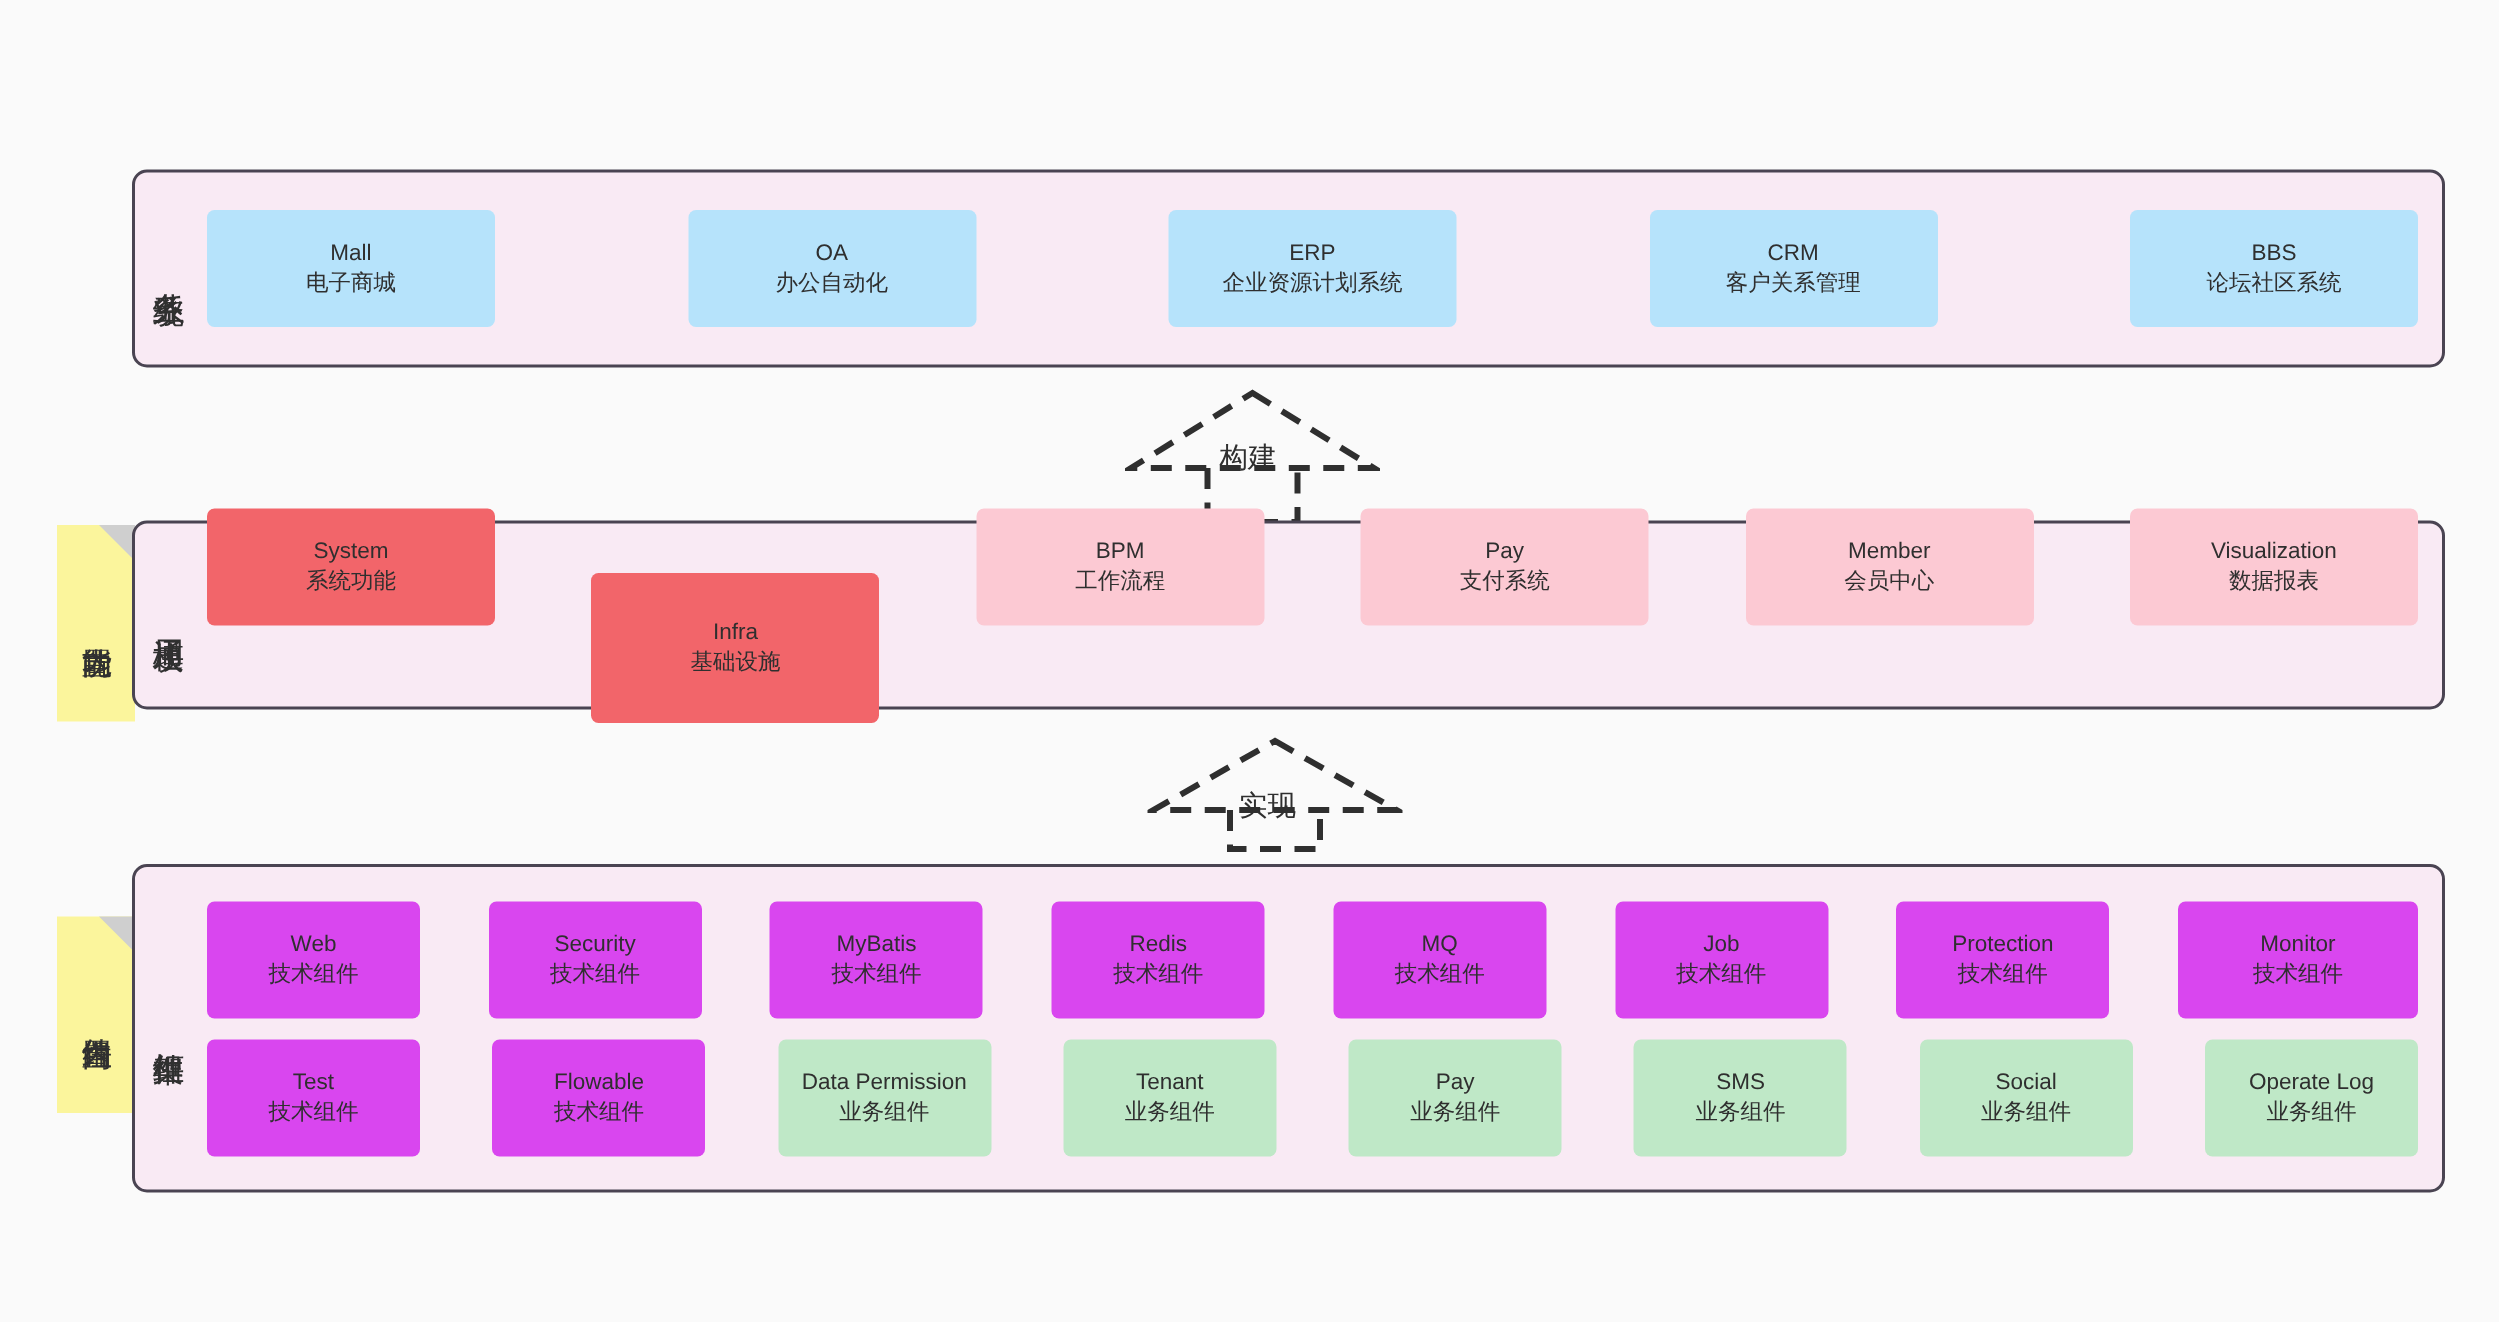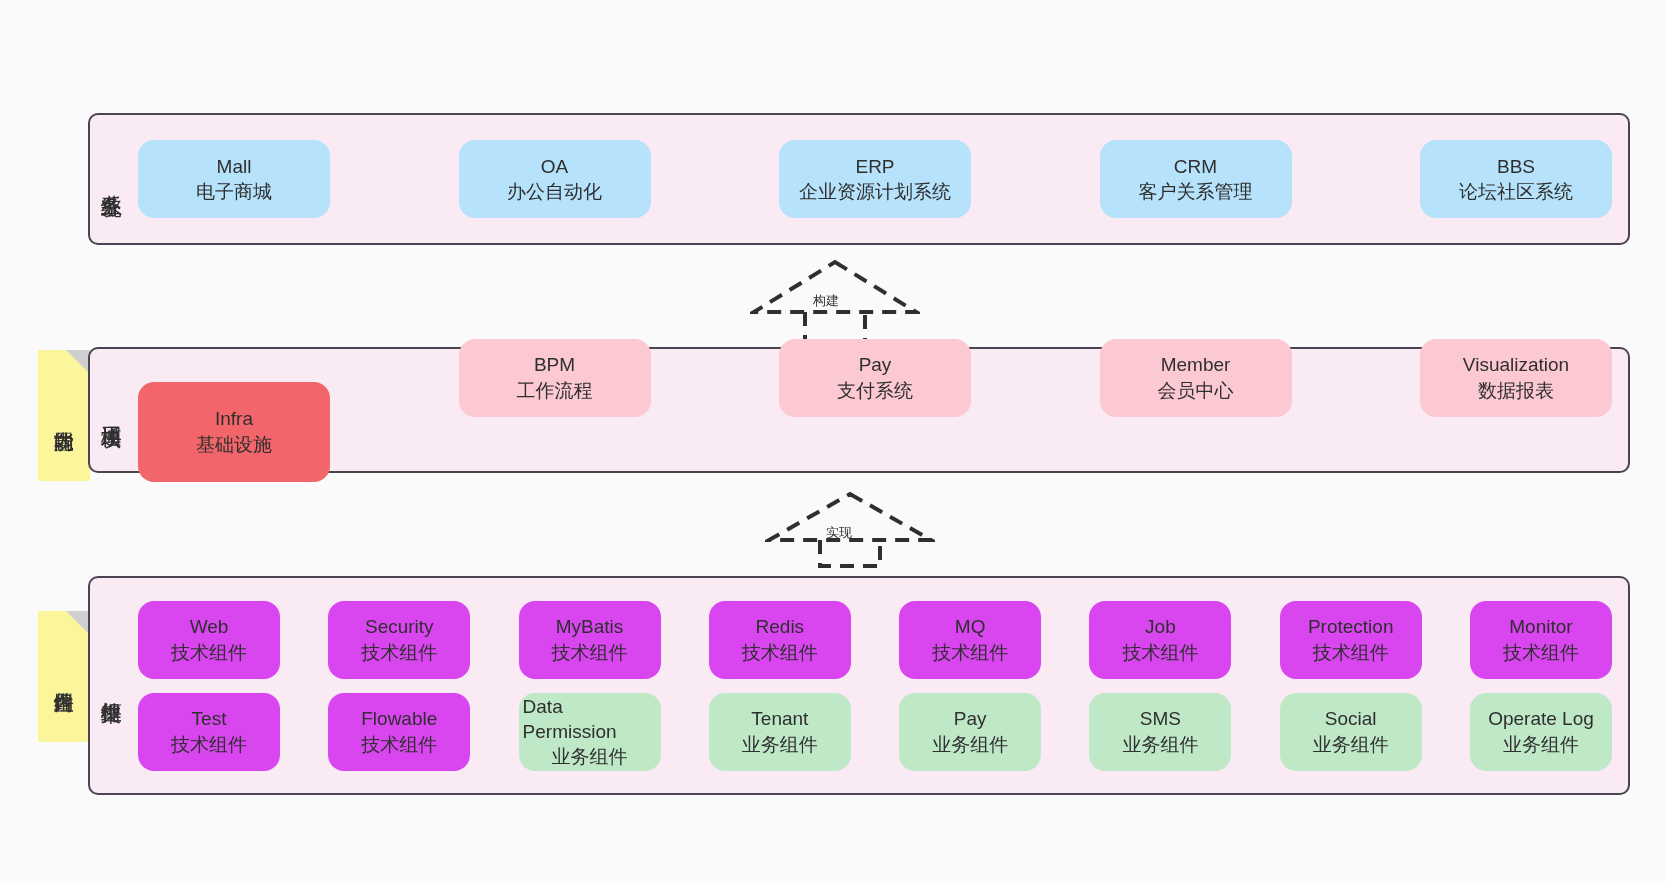--- a/index.html
+++ b/index.html
@@ -63,28 +63,28 @@
   }
 
   .row {
     display: flex;
     gap: 0;
     justify-content: space-between;
   }
 
   
   .node {
-    border-radius: 16px;
+    border-radius: 5px;
     display: flex;
     flex-direction: column;
     align-items: center;
     justify-content: center;
-    text-align: left;
-    box-sizing: border-box;
-    font-size: 19px;
+    text-align: right;
+    box-sizing: border-box;
+    font-size: 15px;
     line-height: 1.32;
     color: #2f2f2f;
     padding: 2px 4px;
   }
   .node .n-en { display: block; }
   .node .n-cn { display: block; }
 
   .node.blue        { background: #b6e3fb; }
   .node.red         { background: #f2656a; }
   .node.pink        { background: #fcc9d3; }
@@ -116,21 +116,21 @@
     border-left: 24px solid transparent;
     border-top: 24px solid #cfcfcf;
   }
 
   
   .arrow {
     position: absolute;
   }
   .arrow-label {
     position: absolute;
-    font-size: 13px;
+    font-size: 19px;
     color: #2f2f2f;
     background: transparent;
     white-space: nowrap;
   }
 </style>
 </head>
 <body>
 
 <div id="canvas">
 
@@ -172,20 +172,24 @@
 
   <div class="sticky" style="left:38px; top:350px; width:52px; height:131px;">
     <span class="fold"></span>
     <span>内置功能</span>
   </div>
 
   <div class="layer" id="layer-common" style="left:88px; top:347px; width:1542px; height:126px;">
     <div class="layer-title">通用模块</div>
     <div class="layer-body">
       <div class="row">
+        <div class="node red" style="width:192px;height:78px;">
+          <span class="n-en">System</span>
+          <span class="n-cn">系统功能</span>
+        </div>
         <div class="node red" style="width:192px;height:100px;margin-top:43px;">
           <span class="n-en">Infra</span>
           <span class="n-cn">基础设施</span>
         </div>
         <div class="node pink" style="width:192px;height:78px;">
           <span class="n-en">BPM</span>
           <span class="n-cn">工作流程</span>
         </div>
         <div class="node pink" style="width:192px;height:78px;">
           <span class="n-en">Pay</span>
@@ -242,21 +246,21 @@
           <span class="n-cn">技术组件</span>
         </div>
         <div class="node green" style="width:142px;height:78px;">
           <span class="n-en">Job</span>
           <span class="n-cn">技术组件</span>
         </div>
         <div class="node green" style="width:142px;height:78px;">
           <span class="n-en">Protection</span>
           <span class="n-cn">技术组件</span>
         </div>
-        <div class="node green" style="width:142px;height:78px;">
+        <div class="node green" style="width:160px;height:78px;">
           <span class="n-en">Monitor</span>
           <span class="n-cn">技术组件</span>
         </div>
       </div>
 
       <div class="row">
         <div class="node green" style="width:142px;height:78px;">
           <span class="n-en">Test</span>
           <span class="n-cn">技术组件</span>
         </div>

